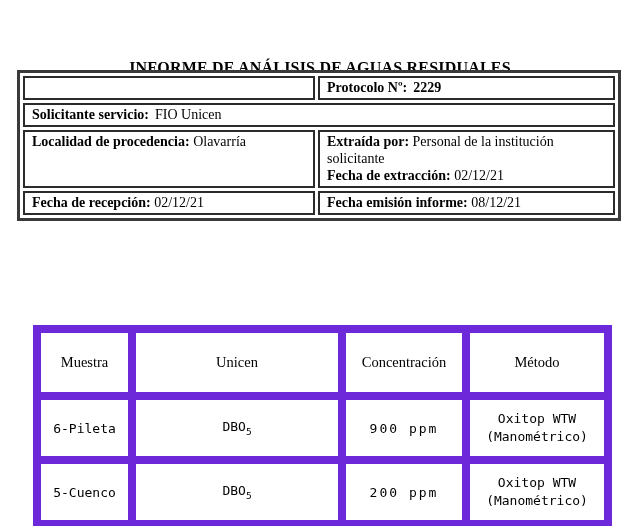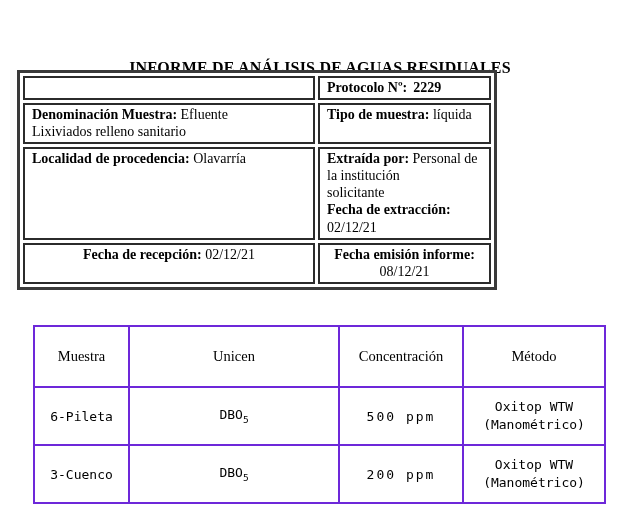--- a/index.html
+++ b/index.html
@@ -26,57 +26,57 @@
     font-weight: bold;
     letter-spacing: 0.2px;
     margin-top: 48px;
   }
 
   
   .info-table {
     position: absolute;
     left: 17px;
     top: 70px;
-    width: 480px;
+    width: 604px;
     border: 3px solid #3a3a3a;
     border-collapse: separate;
     border-spacing: 3px;
     table-layout: fixed;
     background: #ffffff;
   }
   .info-table td {
     border: 2px solid #2b2b2b;
     padding: 1px 7px 2px 7px;
     font-size: 14px;
     line-height: 1.22;
     vertical-align: top;
     background: #ffffff;
   }
   .info-table td b { font-weight: bold; }
   .cell-protocolo { font-weight: bold; }
   .row1 td { height: 16px; }
   .row2 td { height: 14px; }
   .row3 td { height: 30px; }
   .row4 td { height: 48px; }
-  .row5 td { height: 14px; text-align: center; }
+  .row5 td { height: 14px; }
   .pre { white-space: pre-line; }
   .gap2 { margin-left: 6px; }
 
   
   .res-table {
     position: absolute;
     left: 33px;
     top: 325px;
     width: 571px;
     border-collapse: collapse;
     table-layout: fixed;
     background: #ffffff;
   }
   .res-table th, .res-table td {
-    border: 2px solid #6d28d9;
+    border: 8px solid #6d28d9;
     text-align: center;
     vertical-align: middle;
     padding: 0 2px;
   }
   .res-table th {
     font-weight: normal;
     font-size: 14.5px;
     height: 59px;
   }
   .res-table td {
@@ -96,24 +96,22 @@
 <table class="info-table">
   <colgroup>
     <col style="width:292px">
     <col>
   </colgroup>
   <tbody>
       <tr class="row1">
     <td></td>
     <td class="cell-protocolo"><b>Protocolo Nº:</b><span class="gap2">2229</span></td>
   </tr>
-  <tr class="row3">
-    <td><b>Denominación Muestra:</b> <span class="pre">Efluente
-Lixiviados relleno sanitario</span></td>
-    <td><b>Tipo de muestra:</b> <span>líquida</span></td>
+  <tr class="row2">
+    <td colspan="2"><b>Solicitante servicio:</b><span class="gap2">FIO Unicen</span></td>
   </tr>
   <tr class="row4">
     <td><b>Localidad de procedencia:</b> <span>Olavarría</span></td>
     <td>
       <div><b>Extraída por:</b> <span class="pre">Personal de la institución
 solicitante</span></div>
       <div><b>Fecha de extracción:</b> <span>02/12/21</span></div>
     </td>
   </tr>
   <tr class="row5">
@@ -133,28 +131,28 @@
   <tbody>
       <tr>
     <th>Muestra</th>
     <th>Unicen</th>
     <th>Concentración</th>
     <th>Método</th>
   </tr>
   <tr>
     <td>6-Pileta</td>
     <td><span>DBO</span><sub>5</sub></td>
-    <td class="conc">500 ppm</td>
+    <td class="conc">900 ppm</td>
     <td>
           <span class="method-line">Oxitop WTW</span>
           <span class="method-line">(Manométrico)</span>
         </td>
   </tr>
   <tr>
-    <td>3-Cuenco</td>
+    <td>5-Cuenco</td>
     <td><span>DBO</span><sub>5</sub></td>
     <td class="conc">200 ppm</td>
     <td>
           <span class="method-line">Oxitop WTW</span>
           <span class="method-line">(Manométrico)</span>
         </td>
   </tr>
 </tbody>
   </table>
 

